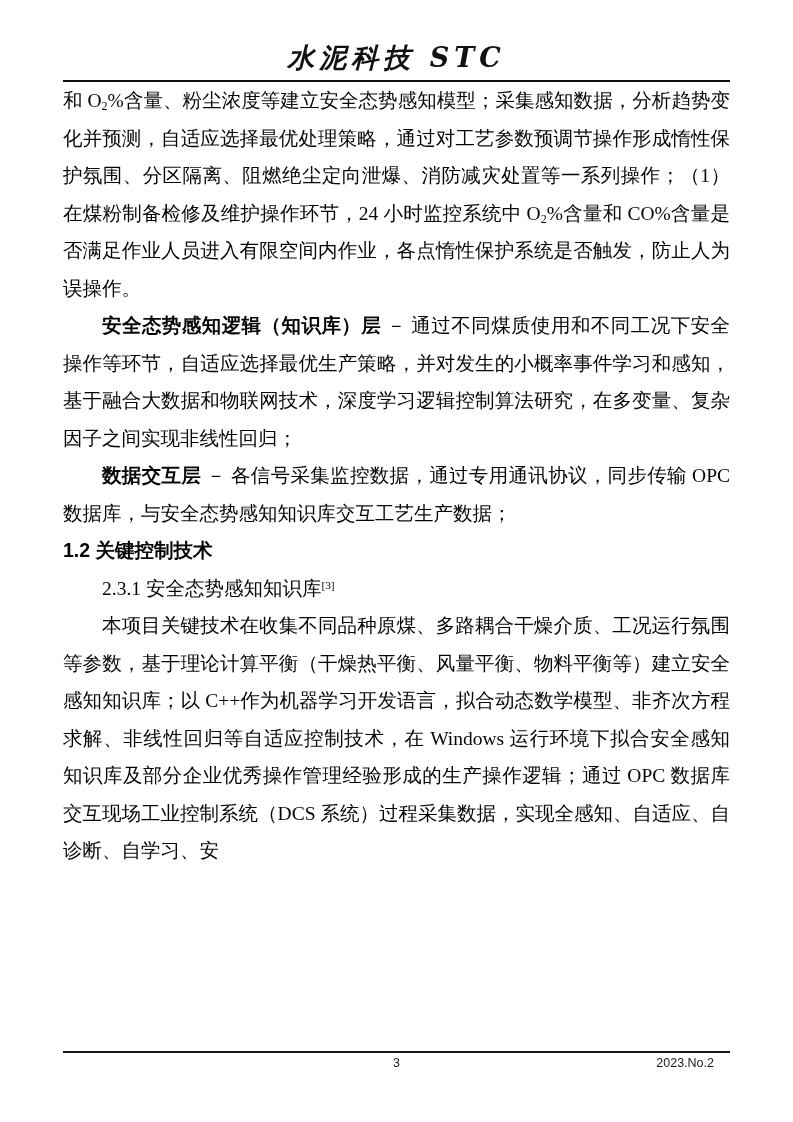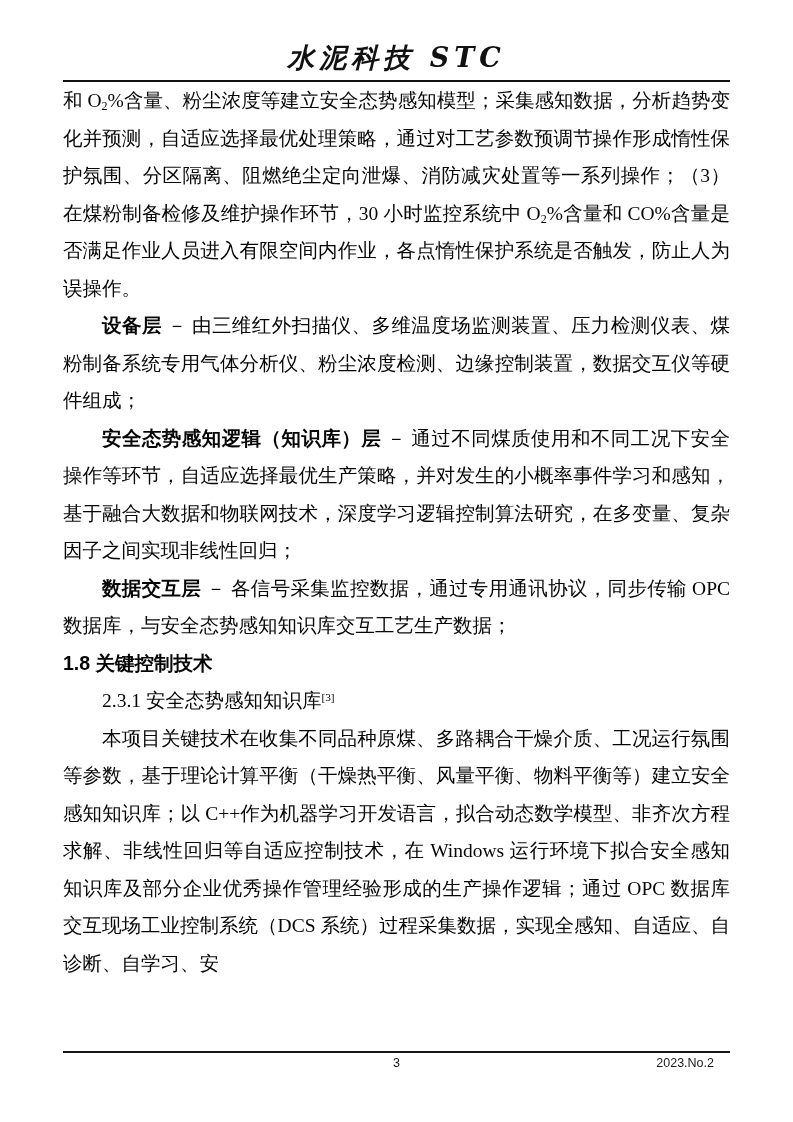--- a/index.html
+++ b/index.html
@@ -81,31 +81,30 @@
 
 <div class="page">
 
   <header class="page-header">
     <div class="journal-title">水泥科技 STC</div>
   </header>
   <div class="header-rule"></div>
 
   <main class="content">
 
-    <p class="para no-indent"><span>和 O</span><sub class="chem">2</sub><span>%含量、粉尘浓度等建立安全态势感知模型；采集感知数据，分析趋势变化并预测，自适应选择最优处理策略，通过对工艺参数预调节操作形成惰性保护氛围、分区隔离、阻燃绝尘定向泄爆、消防减灾处置等一系列操作；（3）在煤粉制备检修及维护操作环节，30 小时监控系统中 O</span><sub class="chem">2</sub><span>%含量和 CO%含量是否满足作业人员进入有限空间内作业，各点惰性保护系统是否触发，防止人为误操作。</span></p>
+    <p class="para no-indent"><span>和 O</span><sub class="chem">2</sub><span>%含量、粉尘浓度等建立安全态势感知模型；采集感知数据，分析趋势变化并预测，自适应选择最优处理策略，通过对工艺参数预调节操作形成惰性保护氛围、分区隔离、阻燃绝尘定向泄爆、消防减灾处置等一系列操作；（1）在煤粉制备检修及维护操作环节，24 小时监控系统中 O</span><sub class="chem">2</sub><span>%含量和 CO%含量是否满足作业人员进入有限空间内作业，各点惰性保护系统是否触发，防止人为误操作。</span></p>
 
 
-    <p class="para"><span class="lead">设备层</span><span> － </span><span>由三维红外扫描仪、多维温度场监测装置、压力检测仪表、煤粉制备系统专用气体分析仪、粉尘浓度检测、边缘控制装置，数据交互仪等硬件组成；</span></p>
 
     <p class="para"><span class="lead">安全态势感知逻辑（知识库）层</span><span> － </span><span>通过不同煤质使用和不同工况下安全操作等环节，自适应选择最优生产策略，并对发生的小概率事件学习和感知，基于融合大数据和物联网技术，深度学习逻辑控制算法研究，在多变量、复杂因子之间实现非线性回归；</span></p>
 
     <p class="para"><span class="lead">数据交互层</span><span> － </span><span>各信号采集监控数据，通过专用通讯协议，同步传输 OPC 数据库，与安全态势感知知识库交互工艺生产数据；</span></p>
 
 
-    <p class="para section-heading">1.8 关键控制技术</p>
+    <p class="para section-heading">1.2 关键控制技术</p>
 
     <p class="para"><span>2.3.1 安全态势感知知识库</span><sup class="cite">[3]</sup></p>
 
     <p class="para">本项目关键技术在收集不同品种原煤、多路耦合干燥介质、工况运行氛围等参数，基于理论计算平衡（干燥热平衡、风量平衡、物料平衡等）建立安全感知知识库；以 C++作为机器学习开发语言，拟合动态数学模型、非齐次方程求解、非线性回归等自适应控制技术，在 Windows 运行环境下拟合安全感知知识库及部分企业优秀操作管理经验形成的生产操作逻辑；通过 OPC 数据库交互现场工业控制系统（DCS 系统）过程采集数据，实现全感知、自适应、自诊断、自学习、安</p>
 
   </main>
 
   <footer class="page-footer">
     <div class="footer-rule"></div>
     <div class="footer-row">

